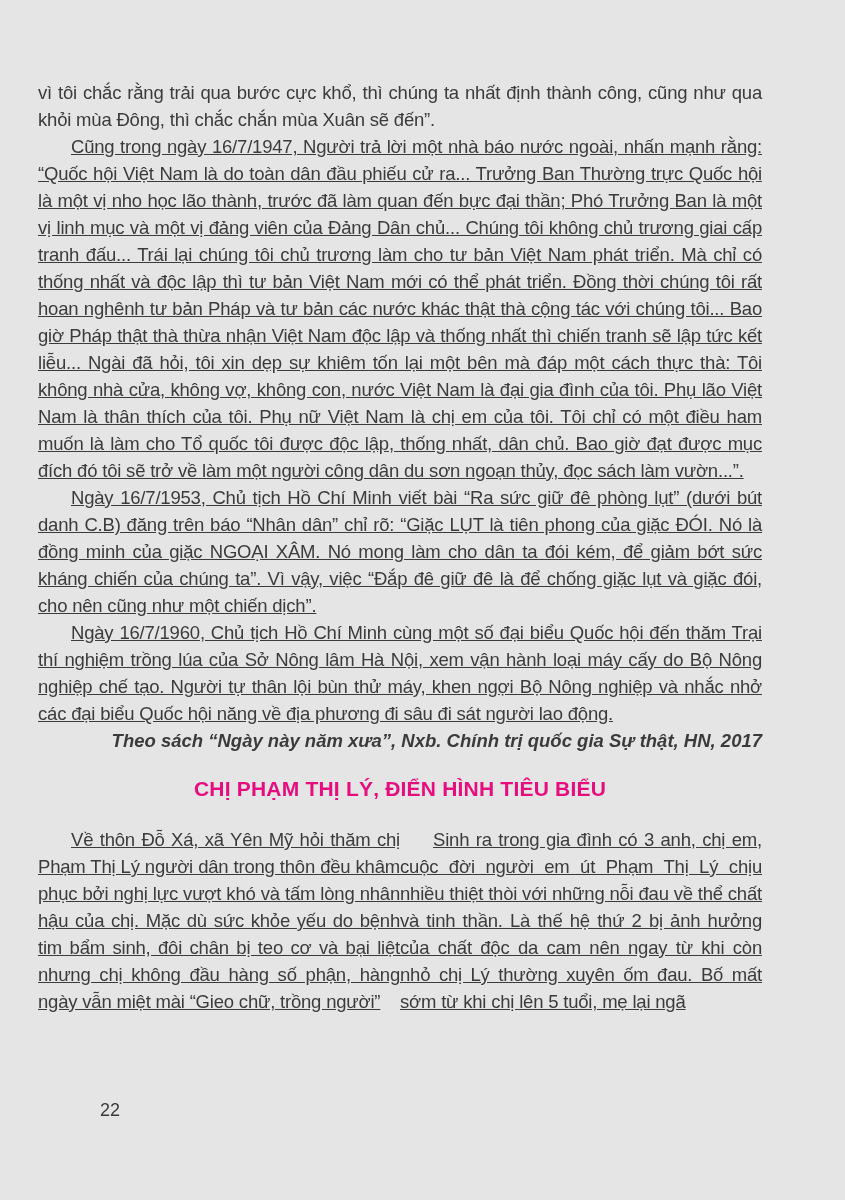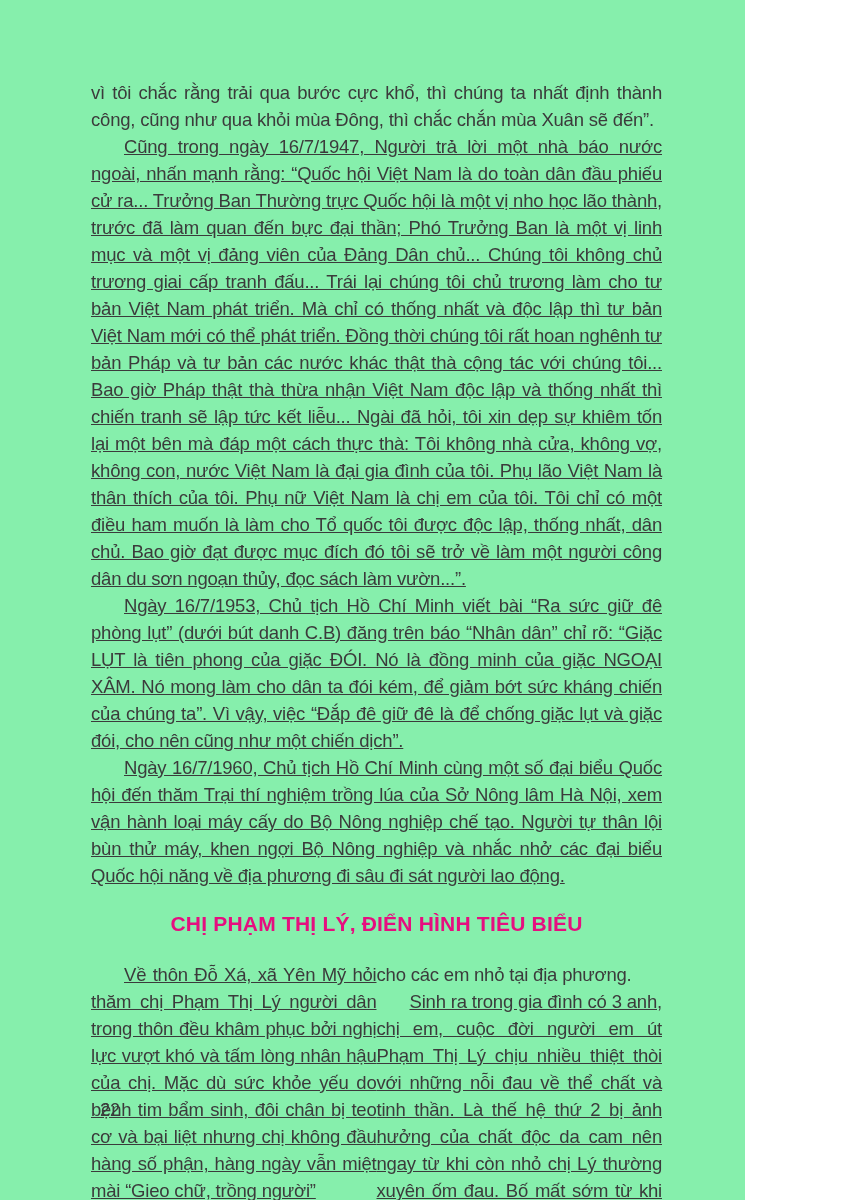--- a/index.html
+++ b/index.html
@@ -7,24 +7,24 @@
     --text:#3b3b3b;
   }
   *{margin:0;padding:0;box-sizing:border-box;}
   html,body{background:#ffffff;}
   body{
     font-family:"Liberation Sans","DejaVu Sans",sans-serif;
     color:var(--text);
   }
   .page{
     position:relative;
-    width:745px;
+    width:845px;
     height:1200px;
-    background:#86efac;
-    padding:79px 83px 0 91px;
+    background:#e5e5e5;
+    padding:79px 83px 0 38px;
     overflow:hidden;
   }
   .body-text{
     font-size:18.5px;
     line-height:27px;
     letter-spacing:-0.2px;
     text-align:justify;
     color:var(--text);
   }
   .indent{text-indent:33px;text-decoration:underline;}
@@ -65,31 +65,31 @@
   <main>
 
     <p class="body-text">vì tôi chắc rằng trải qua bước cực khổ, thì chúng ta nhất định thành công, cũng như qua khỏi mùa Đông, thì chắc chắn mùa Xuân sẽ đến”.</p>
 
     <p class="body-text indent">Cũng trong ngày 16/7/1947, Người trả lời một nhà báo nước ngoài, nhấn mạnh rằng: “Quốc hội Việt Nam là do toàn dân đầu phiếu cử ra... Trưởng Ban Thường trực Quốc hội là một vị nho học lão thành, trước đã làm quan đến bực đại thần; Phó Trưởng Ban là một vị linh mục và một vị đảng viên của Đảng Dân chủ... Chúng tôi không chủ trương giai cấp tranh đấu... Trái lại chúng tôi chủ trương làm cho tư bản Việt Nam phát triển. Mà chỉ có thống nhất và độc lập thì tư bản Việt Nam mới có thể phát triển. Đồng thời chúng tôi rất hoan nghênh tư bản Pháp và tư bản các nước khác thật thà cộng tác với chúng tôi... Bao giờ Pháp thật thà thừa nhận Việt Nam độc lập và thống nhất thì chiến tranh sẽ lập tức kết liễu... Ngài đã hỏi, tôi xin dẹp sự khiêm tốn lại một bên mà đáp một cách thực thà: Tôi không nhà cửa, không vợ, không con, nước Việt Nam là đại gia đình của tôi. Phụ lão Việt Nam là thân thích của tôi. Phụ nữ Việt Nam là chị em của tôi. Tôi chỉ có một điều ham muốn là làm cho Tổ quốc tôi được độc lập, thống nhất, dân chủ. Bao giờ đạt được mục đích đó tôi sẽ trở về làm một người công dân du sơn ngoạn thủy, đọc sách làm vườn...”.</p>
 
     <p class="body-text indent">Ngày 16/7/1953, Chủ tịch Hồ Chí Minh viết bài “Ra sức giữ đê phòng lụt” (dưới bút danh C.B) đăng trên báo “Nhân dân” chỉ rõ: “Giặc LỤT là tiên phong của giặc ĐÓI. Nó là đồng minh của giặc NGOẠI XÂM. Nó mong làm cho dân ta đói kém, để giảm bớt sức kháng chiến của chúng ta”. Vì vậy, việc “Đắp đê giữ đê là để chống giặc lụt và giặc đói, cho nên cũng như một chiến dịch”.</p>
 
     <p class="body-text indent">Ngày 16/7/1960, Chủ tịch Hồ Chí Minh cùng một số đại biểu Quốc hội đến thăm Trại thí nghiệm trồng lúa của Sở Nông lâm Hà Nội, xem vận hành loại máy cấy do Bộ Nông nghiệp chế tạo. Người tự thân lội bùn thử máy, khen ngợi Bộ Nông nghiệp và nhắc nhở các đại biểu Quốc hội năng về địa phương đi sâu đi sát người lao động.</p>
 
+    <p class="source-note">Theo sách “Ngày này năm xưa”, Nxb. Chính trị quốc gia Sự thật, HN, 2017</p>
 
     <h2 class="section-title">
       <span>CHỊ PHẠM THỊ LÝ, ĐIỂN HÌNH TIÊU BIỂU</span><br>
     </h2>
 
     <div class="columns">
       <div class="col">
         <p class="body-text indent">Về thôn Đỗ Xá, xã Yên Mỹ hỏi thăm chị Phạm Thị Lý người dân trong thôn đều khâm phục bởi nghị lực vượt khó và tấm lòng nhân hậu của chị. Mặc dù sức khỏe yếu do bệnh tim bẩm sinh, đôi chân bị teo cơ và bại liệt nhưng chị không đầu hàng số phận, hàng ngày vẫn miệt mài “Gieo chữ, trồng người”</p>
       </div>
       <div class="col">
-        <p class="body-text">cho các em nhỏ tại địa phương.</p>
         <p class="body-text indent">Sinh ra trong gia đình có 3 anh, chị em, cuộc đời người em út Phạm Thị Lý chịu nhiều thiệt thòi với những nỗi đau về thể chất và tinh thần. Là thế hệ thứ 2 bị ảnh hưởng của chất độc da cam nên ngay từ khi còn nhỏ chị Lý thường xuyên ốm đau. Bố mất sớm từ khi chị lên 5 tuổi, mẹ lại ngã</p>
       </div>
     </div>
 
   </main>
 
   <span class="page-number">22</span>
 
 </div>
 

